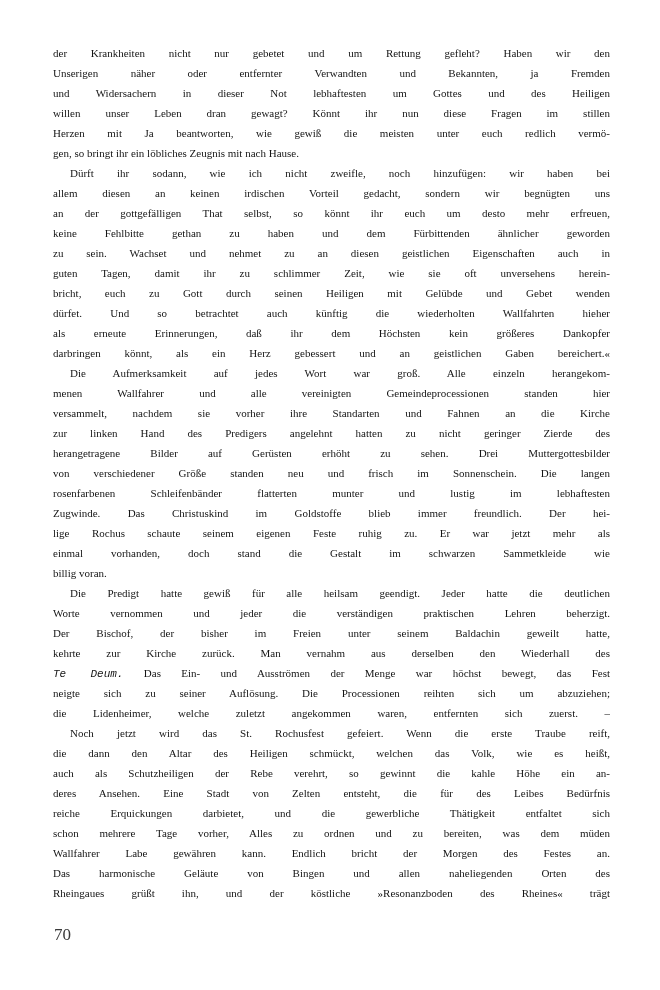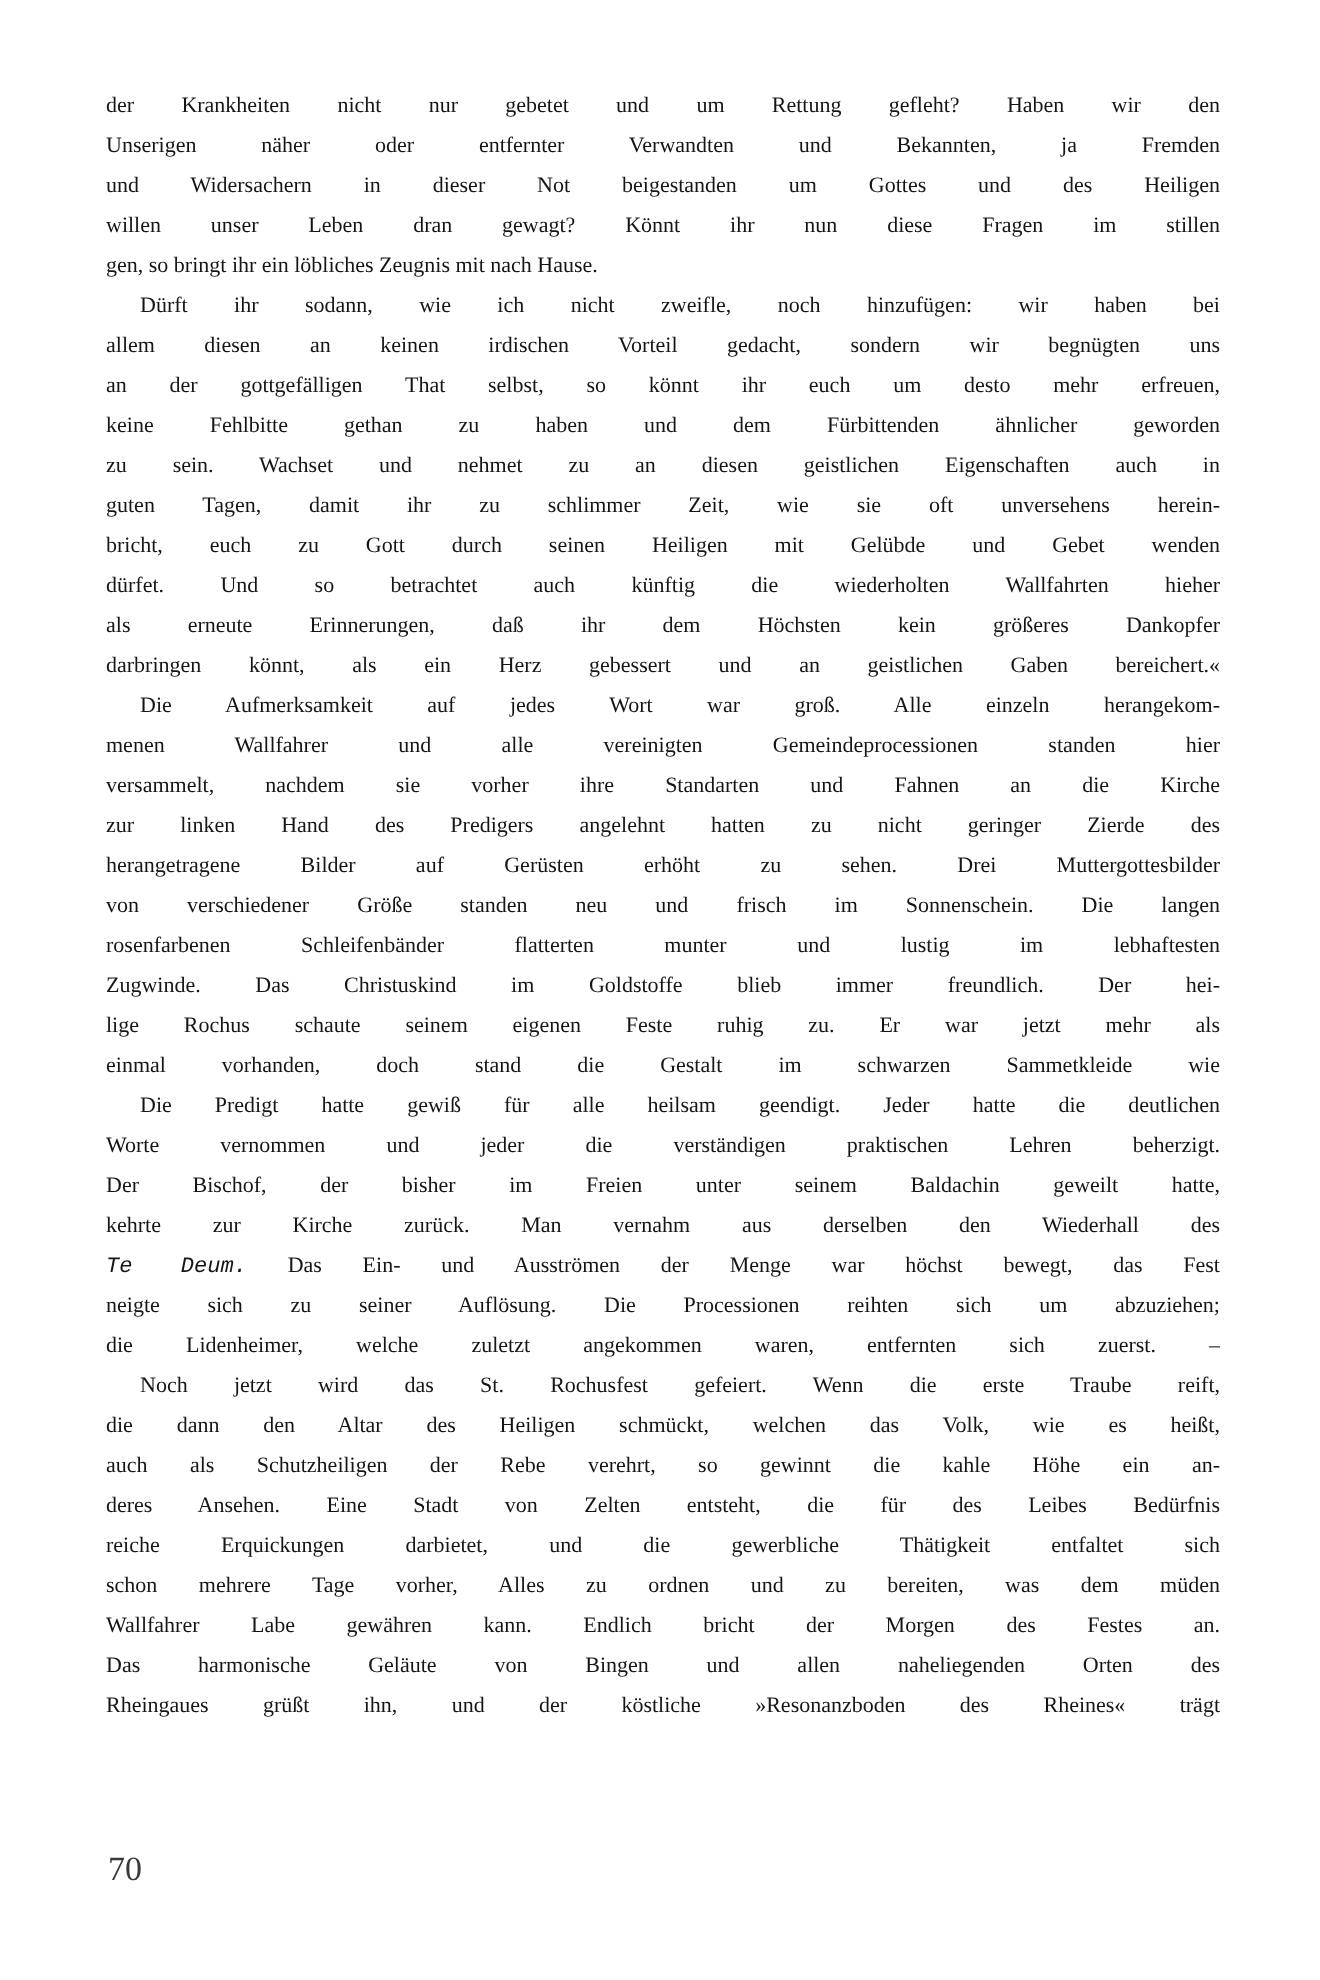--- a/index.html
+++ b/index.html
@@ -48,22 +48,23 @@
     line-height: 14px;
     color: #3a3a3a;
   }
 </style>
 </head>
 <body>
 
 <div class="text-block" id="text-block">
     <div class="line">der Krankheiten nicht nur gebetet und um Rettung gefleht? Haben wir den</div>
     <div class="line">Unserigen näher oder entfernter Verwandten und Bekannten, ja Fremden</div>
-    <div class="line">und Widersachern in dieser Not beigestanden um Gottes und des Heiligen</div>
+    <div class="line">und Widersachern in dieser Not lebhaftesten um Gottes und des Heiligen</div>
     <div class="line">willen unser Leben dran gewagt? Könnt ihr nun diese Fragen im stillen</div>
+    <div class="line">Herzen mit Ja beantworten, wie gewiß die meisten unter euch redlich vermö-</div>
     <div class="line par-end">gen, so bringt ihr ein löbliches Zeugnis mit nach Hause.</div>
     <div class="line indent">Dürft ihr sodann, wie ich nicht zweifle, noch hinzufügen: wir haben bei</div>
     <div class="line">allem diesen an keinen irdischen Vorteil gedacht, sondern wir begnügten uns</div>
     <div class="line">an der gottgefälligen That selbst, so könnt ihr euch um desto mehr erfreuen,</div>
     <div class="line">keine Fehlbitte gethan zu haben und dem Fürbittenden ähnlicher geworden</div>
     <div class="line">zu sein. Wachset und nehmet zu an diesen geistlichen Eigenschaften auch in</div>
     <div class="line">guten Tagen, damit ihr zu schlimmer Zeit, wie sie oft unversehens herein-</div>
     <div class="line">bricht, euch zu Gott durch seinen Heiligen mit Gelübde und Gebet wenden</div>
     <div class="line">dürfet. Und so betrachtet auch künftig die wiederholten Wallfahrten hieher</div>
     <div class="line">als erneute Erinnerungen, daß ihr dem Höchsten kein größeres Dankopfer</div>
@@ -71,20 +72,21 @@
     <div class="line indent">Die Aufmerksamkeit auf jedes Wort war groß. Alle einzeln herangekom-</div>
     <div class="line">menen Wallfahrer und alle vereinigten Gemeindeprocessionen standen hier</div>
     <div class="line">versammelt, nachdem sie vorher ihre Standarten und Fahnen an die Kirche</div>
     <div class="line">zur linken Hand des Predigers angelehnt hatten zu nicht geringer Zierde des</div>
     <div class="line">herangetragene Bilder auf Gerüsten erhöht zu sehen. Drei Muttergottesbilder</div>
     <div class="line">von verschiedener Größe standen neu und frisch im Sonnenschein. Die langen</div>
     <div class="line">rosenfarbenen Schleifenbänder flatterten munter und lustig im lebhaftesten</div>
     <div class="line">Zugwinde. Das Christuskind im Goldstoffe blieb immer freundlich. Der hei-</div>
     <div class="line">lige Rochus schaute seinem eigenen Feste ruhig zu. Er war jetzt mehr als</div>
     <div class="line">einmal vorhanden, doch stand die Gestalt im schwarzen Sammetkleide wie</div>
+    <div class="line par-end">billig voran.</div>
     <div class="line indent">Die Predigt hatte gewiß für alle heilsam geendigt. Jeder hatte die deutlichen</div>
     <div class="line">Worte vernommen und jeder die verständigen praktischen Lehren beherzigt.</div>
     <div class="line">Der Bischof, der bisher im Freien unter seinem Baldachin geweilt hatte,</div>
     <div class="line">kehrte zur Kirche zurück. Man vernahm aus derselben den Wiederhall des</div>
     <div class="line"><em>Te Deum.</em><span> Das Ein- und Ausströmen der Menge war höchst bewegt, das Fest</span></div>
     <div class="line">neigte sich zu seiner Auflösung. Die Processionen reihten sich um abzuziehen;</div>
     <div class="line">die Lidenheimer, welche zuletzt angekommen waren, entfernten sich zuerst. –</div>
     <div class="line indent">Noch jetzt wird das St. Rochusfest gefeiert. Wenn die erste Traube reift,</div>
     <div class="line">die dann den Altar des Heiligen schmückt, welchen das Volk, wie es heißt,</div>
     <div class="line">auch als Schutzheiligen der Rebe verehrt, so gewinnt die kahle Höhe ein an-</div>

